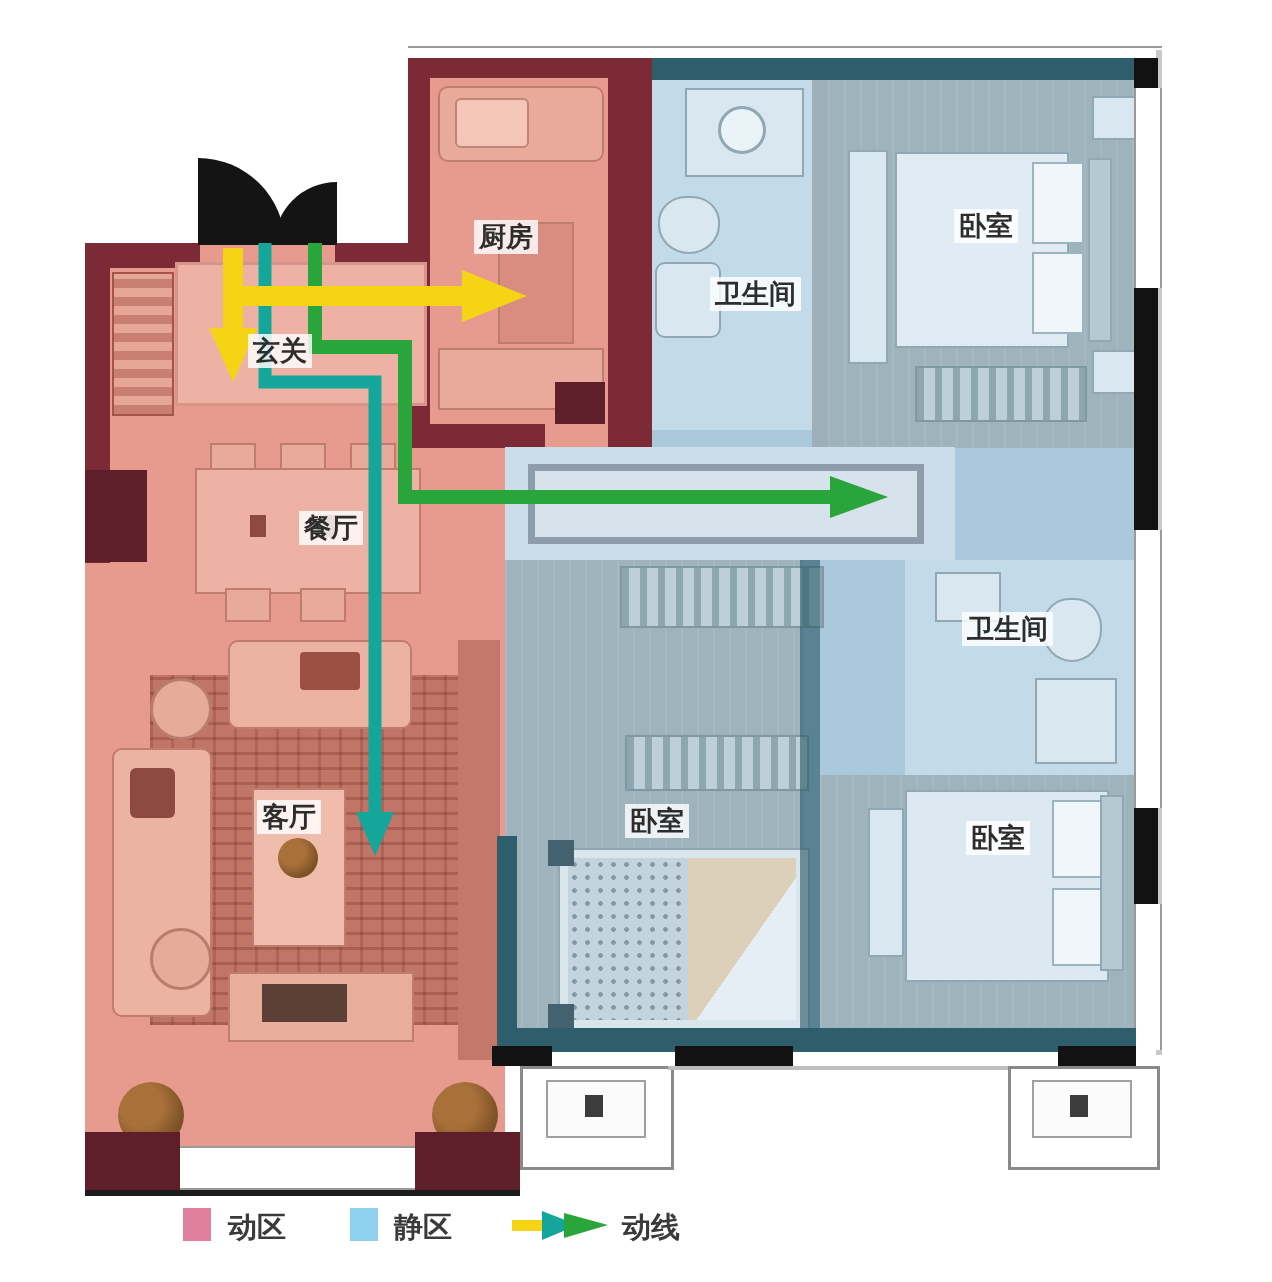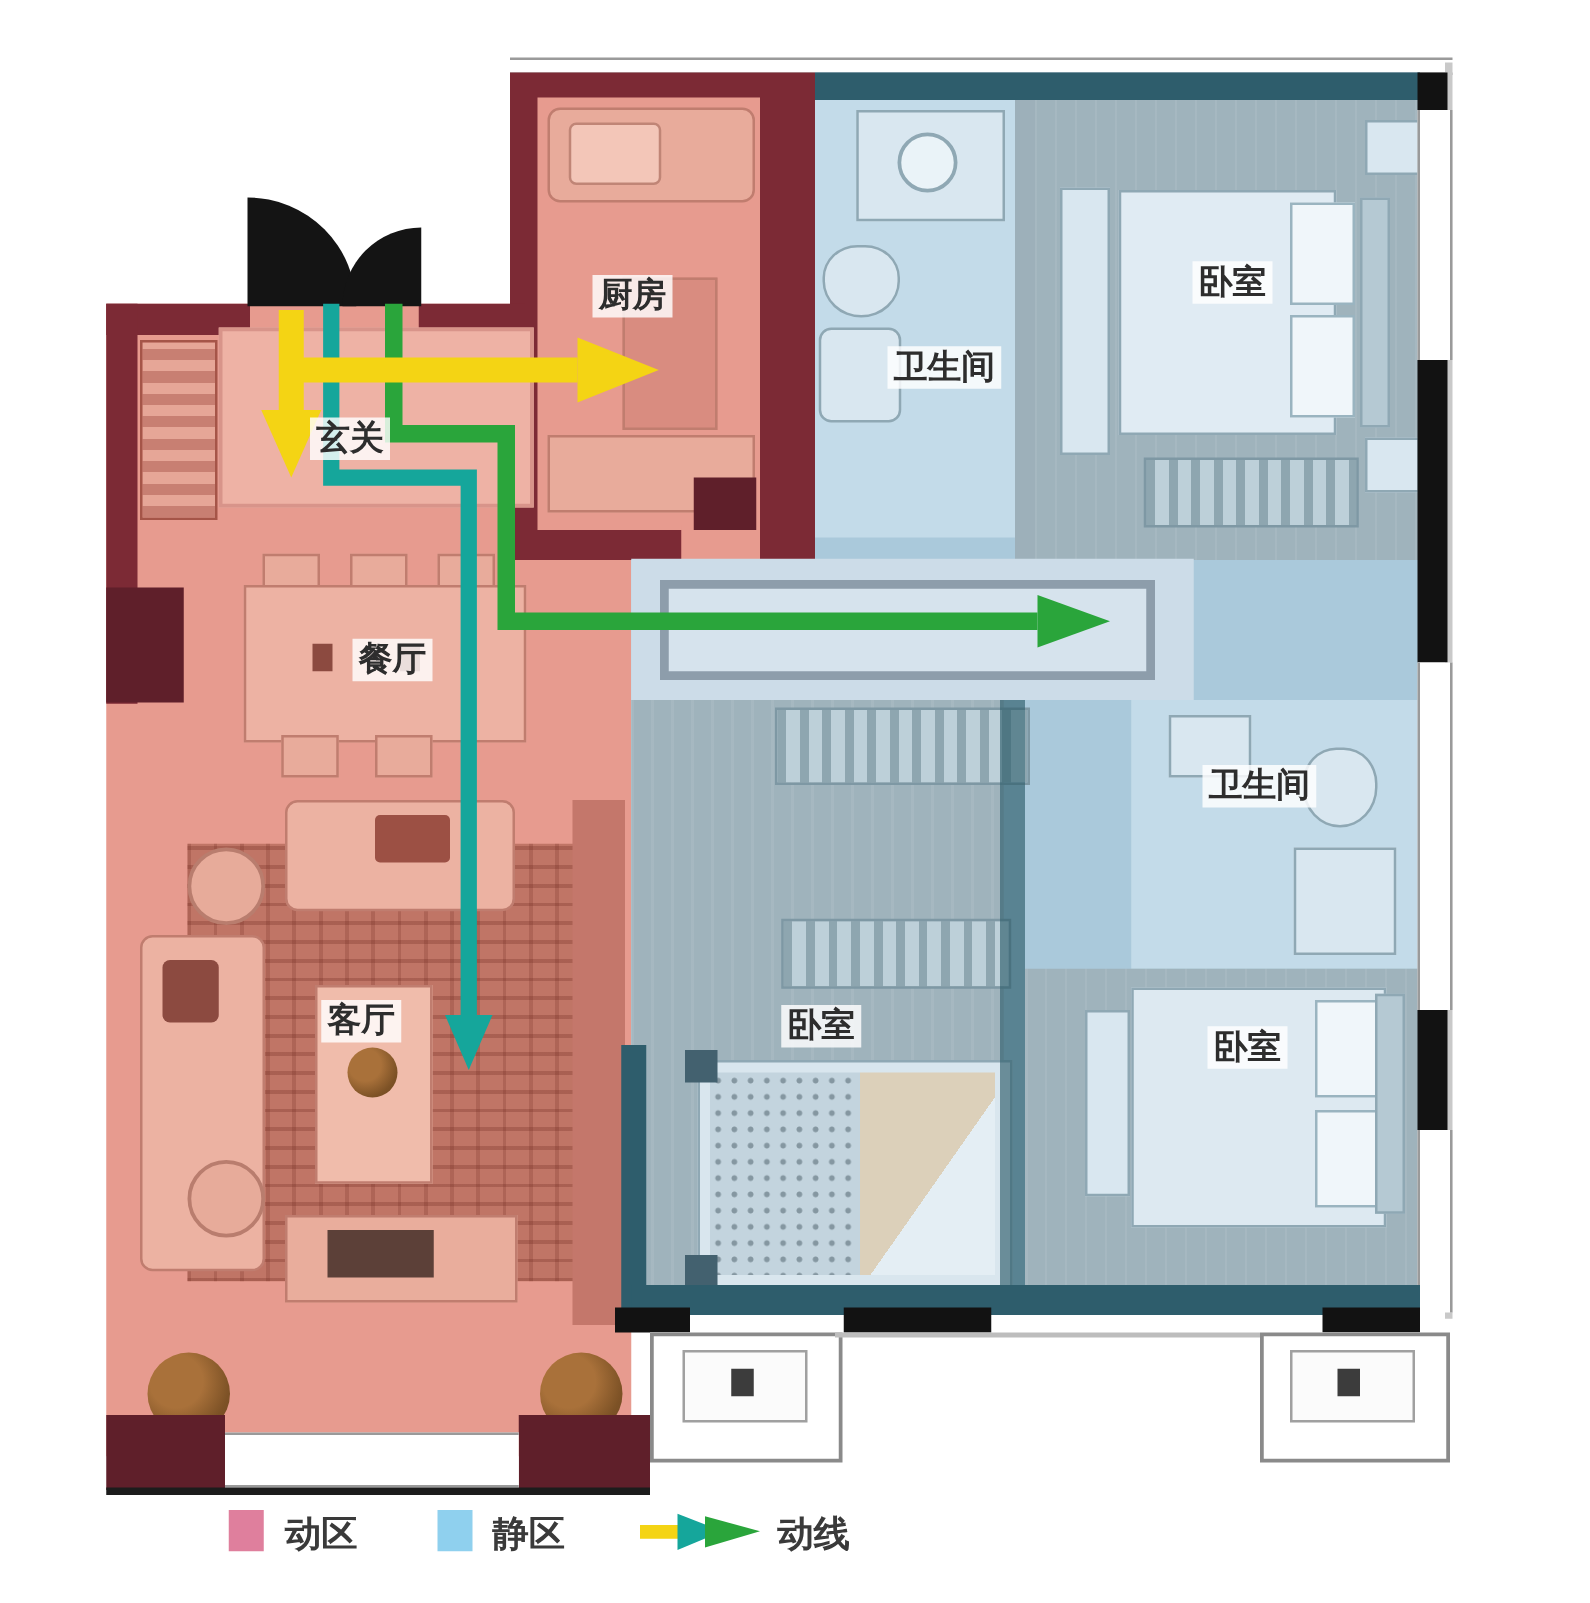--- a/index.html
+++ b/index.html
@@ -172,21 +172,21 @@
     <polygon points="356,812 394,812 375,856" fill="#15a69b"></polygon>
 
     <path d="M233,296 H462" stroke="#f4d414" stroke-width="20" fill="none"></path>
     <polygon points="462,270 462,322 527,296" fill="#f4d414"></polygon>
     <path d="M233,248 V328" stroke="#f4d414" stroke-width="20" fill="none"></path>
     <polygon points="209,328 257,328 233,382" fill="#f4d414"></polygon>
   </svg>
 
   <span class="room-label" style="left:248px;top:334px;">玄关</span>
   <span class="room-label" style="left:474px;top:220px;">厨房</span>
-  <span class="room-label" style="left:282px;top:511px;">餐厅</span>
+  <span class="room-label" style="left:299px;top:511px;">餐厅</span>
   <span class="room-label" style="left:257px;top:800px;">客厅</span>
   <span class="room-label" style="left:710px;top:277px;">卫生间</span>
   <span class="room-label" style="left:954px;top:209px;">卧室</span>
   <span class="room-label" style="left:962px;top:612px;">卫生间</span>
   <span class="room-label" style="left:625px;top:804px;">卧室</span>
   <span class="room-label" style="left:966px;top:821px;">卧室</span>
 
   <div>
     <span class="legend-swatch" style="left:183px;top:1208px;background:#df7f9d;"></span>
     <span class="legend-label" style="left:228px;top:1208px;">动区</span>

